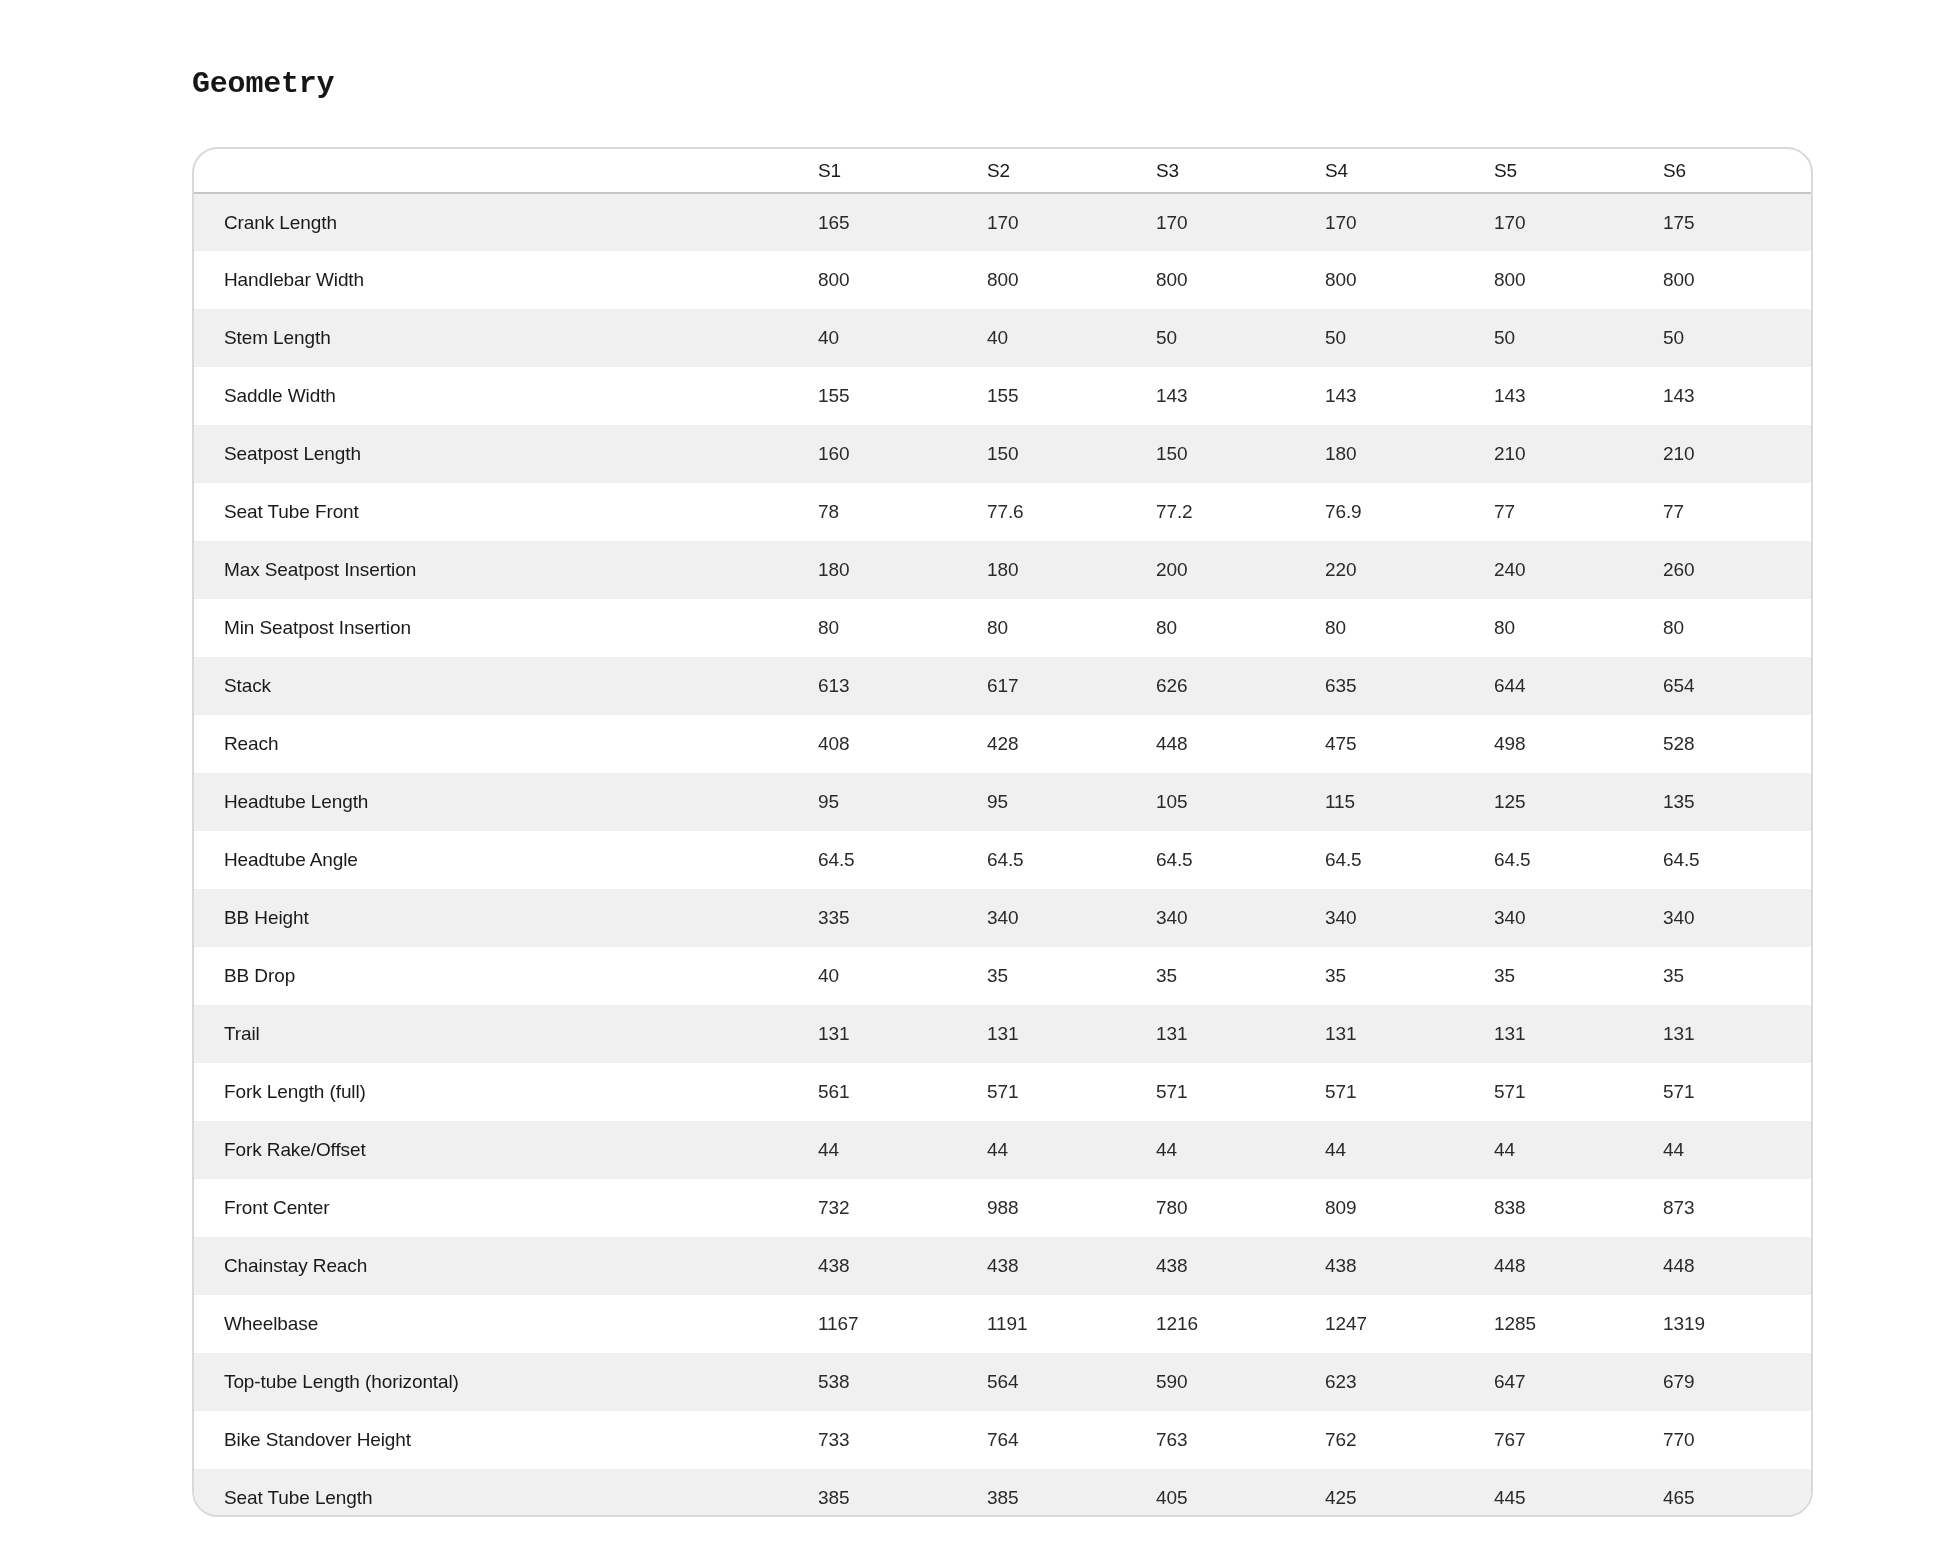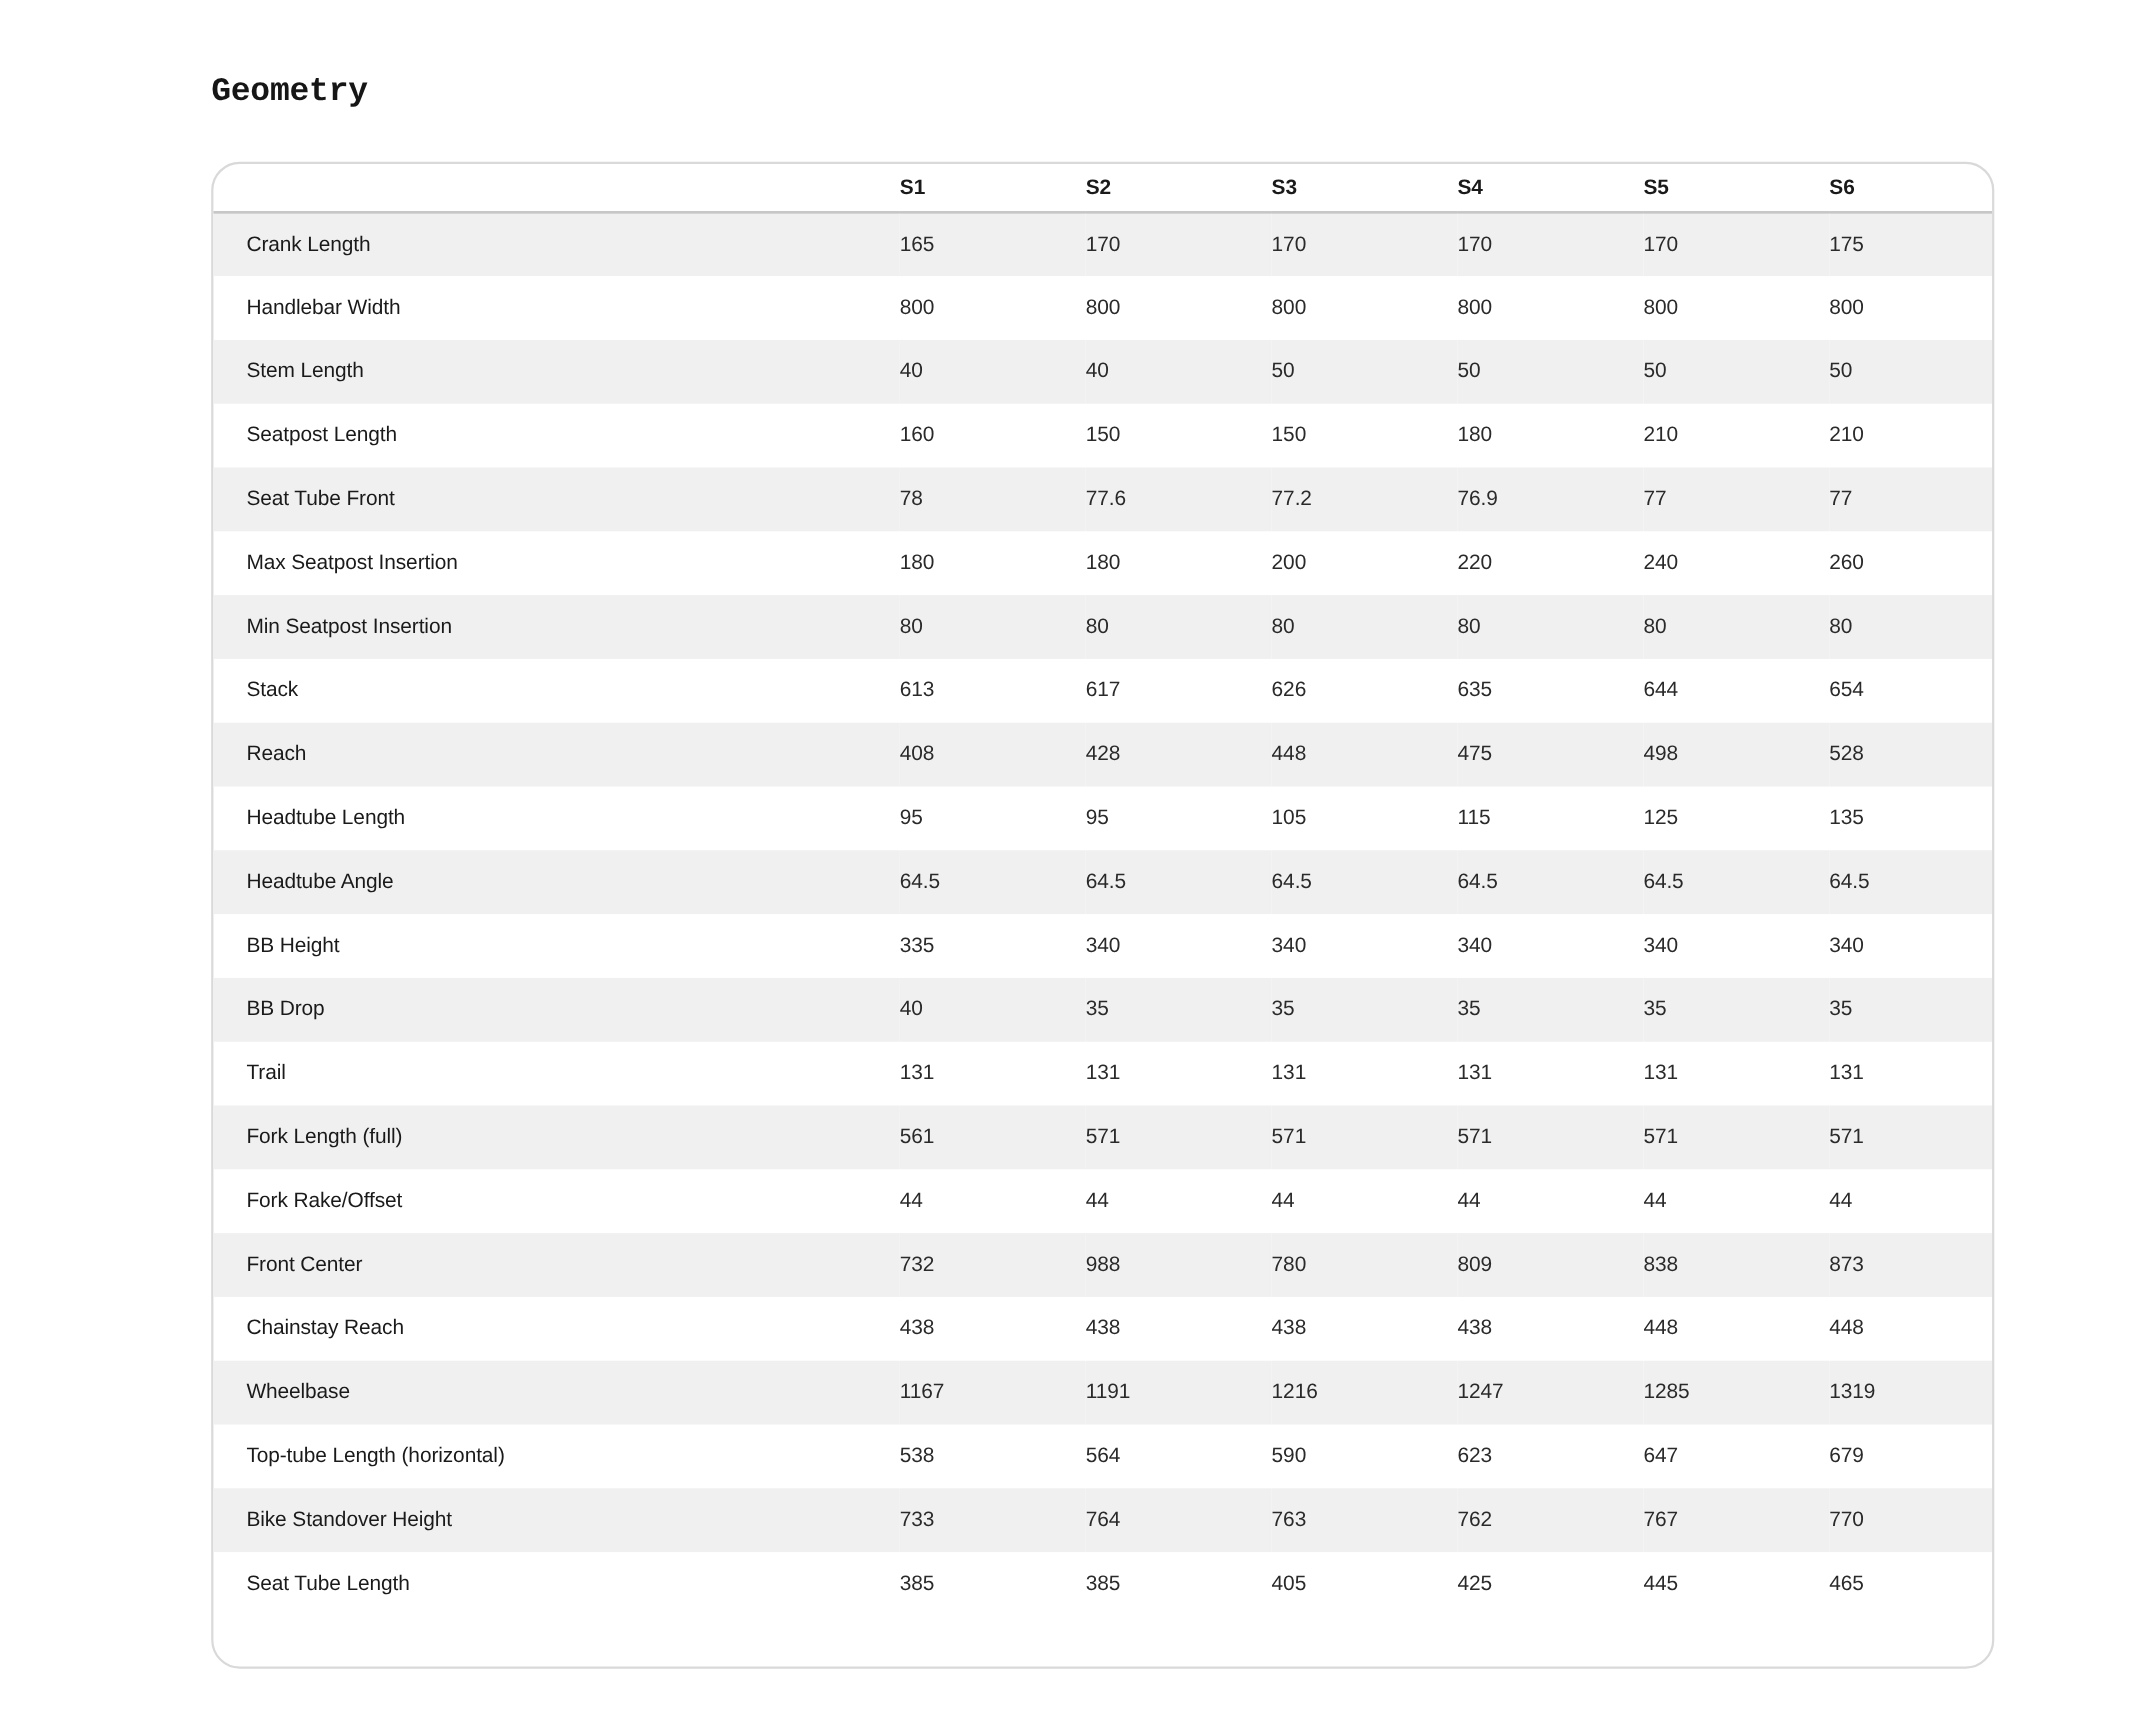--- a/index.html
+++ b/index.html
@@ -51,21 +51,21 @@
     width: 100%;
     border-collapse: collapse;
     table-layout: fixed;
     letter-spacing: -0.1px;
   }
   .geo-table thead tr { height: 44px; }
   .geo-table thead th {
     text-align: left;
     vertical-align: middle;
     font-size: 19px;
-    font-weight: 700;
+    font-weight: 400;
     color: var(--label-color);
     border-bottom: 2px solid var(--header-rule);
     padding: 0;
   }
   .geo-table tbody tr { height: 58px; }
   .geo-table tbody tr:nth-child(odd) { background: var(--row-stripe); }
   .geo-table tbody td {
     vertical-align: middle;
     text-align: left;
     font-size: 19px;
@@ -130,20 +130,29 @@
           <tr>
             <td class="row-label">Stem Length</td>
             <td>40</td>
             <td>40</td>
             <td>50</td>
             <td>50</td>
             <td>50</td>
             <td>50</td>
           </tr>
           <tr>
+            <td class="row-label">Saddle Width</td>
+            <td>155</td>
+            <td>155</td>
+            <td>143</td>
+            <td>143</td>
+            <td>143</td>
+            <td>143</td>
+          </tr>
+          <tr>
             <td class="row-label">Seatpost Length</td>
             <td>160</td>
             <td>150</td>
             <td>150</td>
             <td>180</td>
             <td>210</td>
             <td>210</td>
           </tr>
           <tr>
             <td class="row-label">Seat Tube Front</td>

